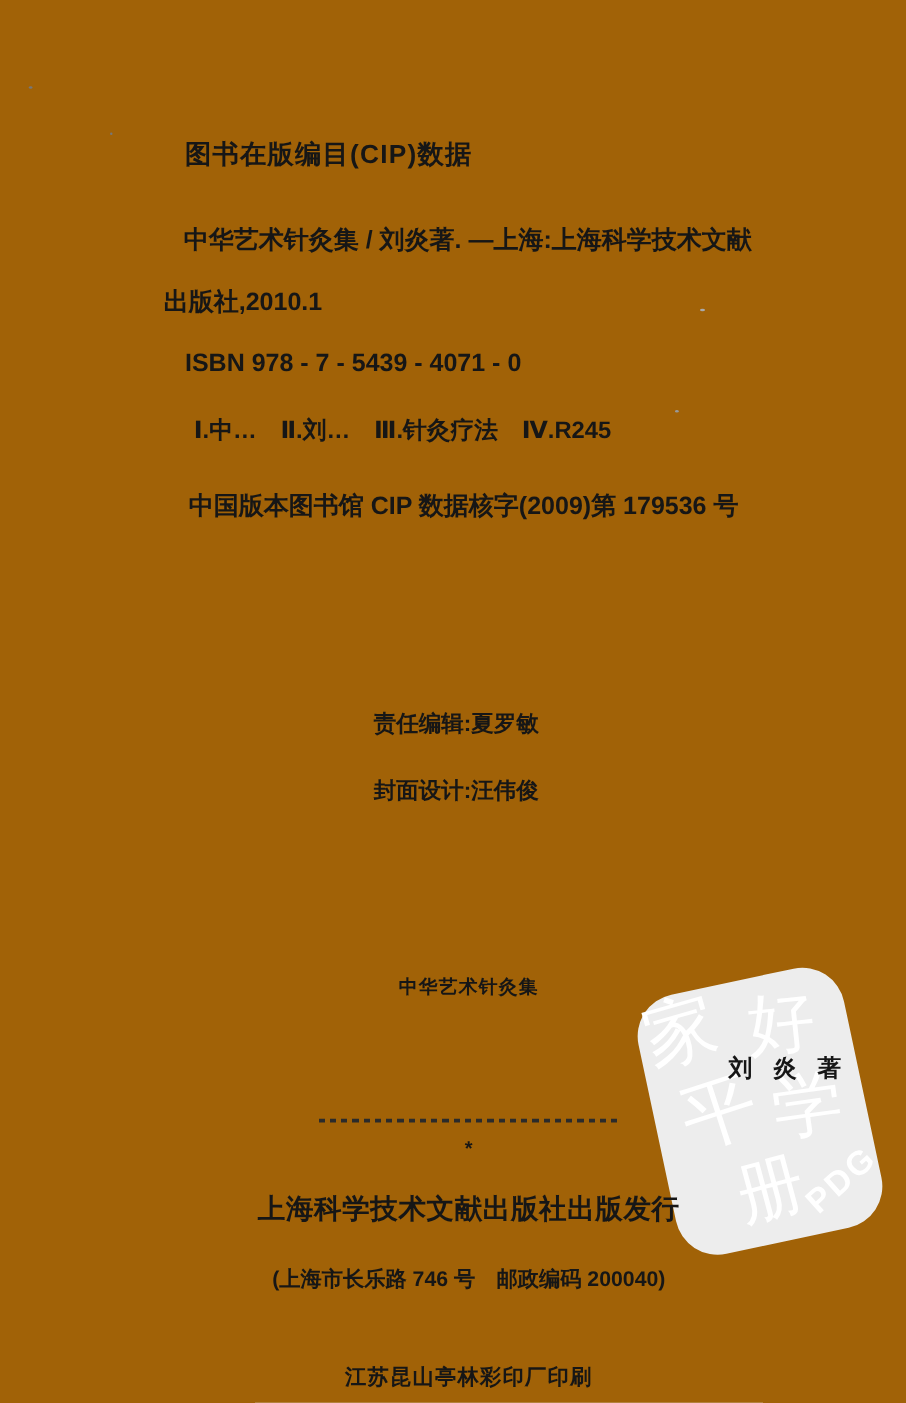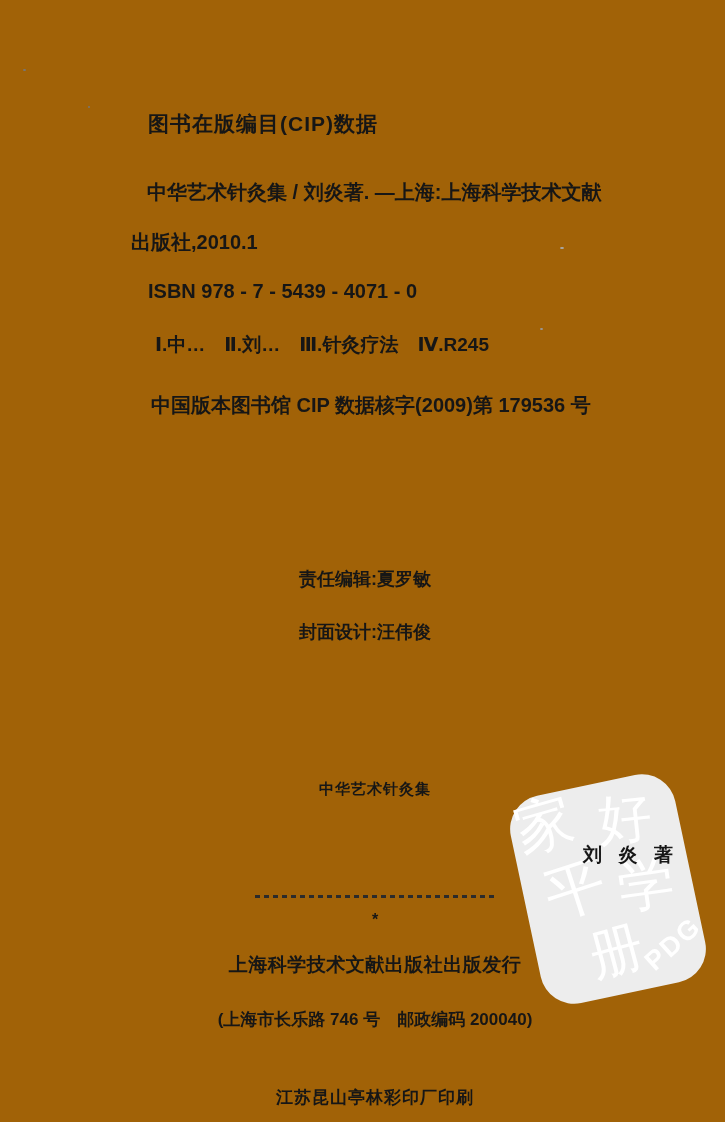--- a/index.html
+++ b/index.html
@@ -37,21 +37,21 @@
     text-align:center;white-space:pre;
     color:#161616;
   }
   .bk-title{top:601px;font-size:15px;font-weight:700;letter-spacing:1px;}
   .bk-author{top:644px;font-size:19px;font-weight:700;letter-spacing:2px;text-align:right;}
   .dashline{
     position:absolute;left:255px;top:671px;width:242px;height:3px;
     background:repeating-linear-gradient(90deg,#2b2b2b 0 5px,transparent 5px 9px);
   }
   .star1{top:684px;font-size:16px;font-weight:700;}
-  .pub-line{top:707px;font-size:19px;font-weight:700;letter-spacing:0.5px;}
+  .pub-line{top:707px;font-size:22px;font-weight:700;letter-spacing:0.5px;}
   .addr-line{top:737px;font-size:17px;font-weight:600;}
   .dist-line{top:765px;font-size:17px;font-weight:700;letter-spacing:4px;}
   .print-line{top:792px;font-size:17px;font-weight:700;letter-spacing:1px;}
   
   .seal{
     position:absolute;left:524px;top:783px;width:168px;height:212px;
     background:#ededed;border-radius:34px;
     transform:rotate(-12deg);
     z-index:0;
   }

